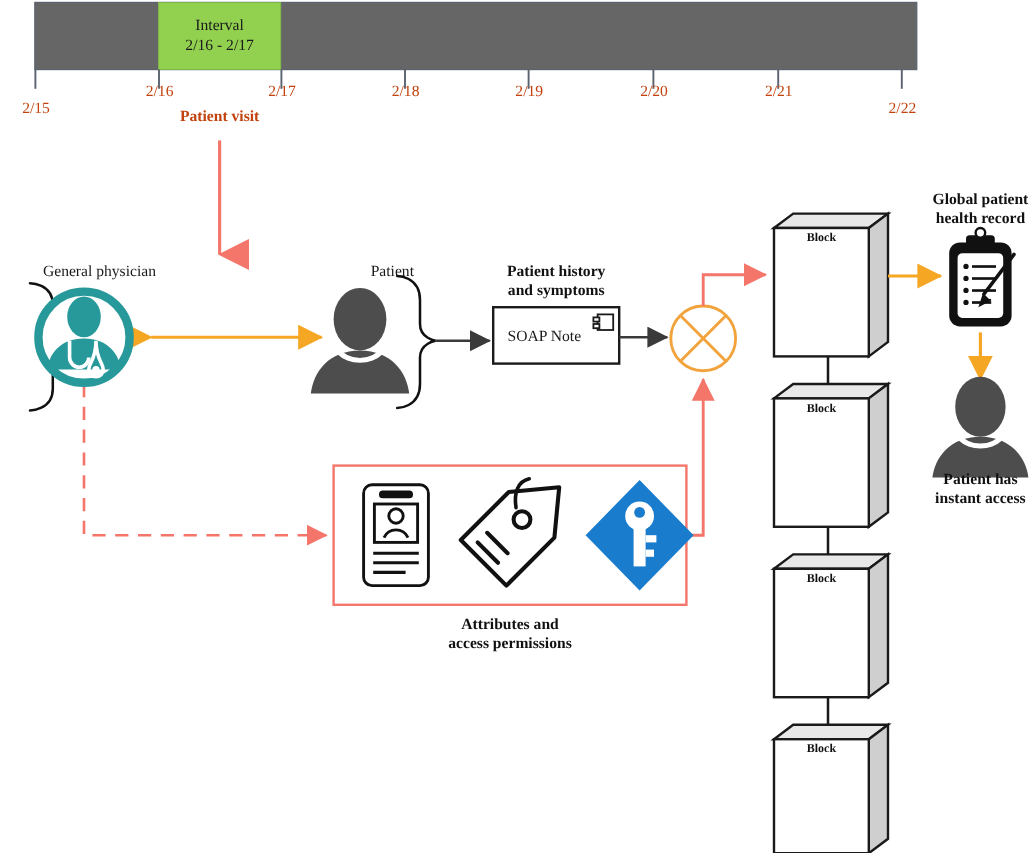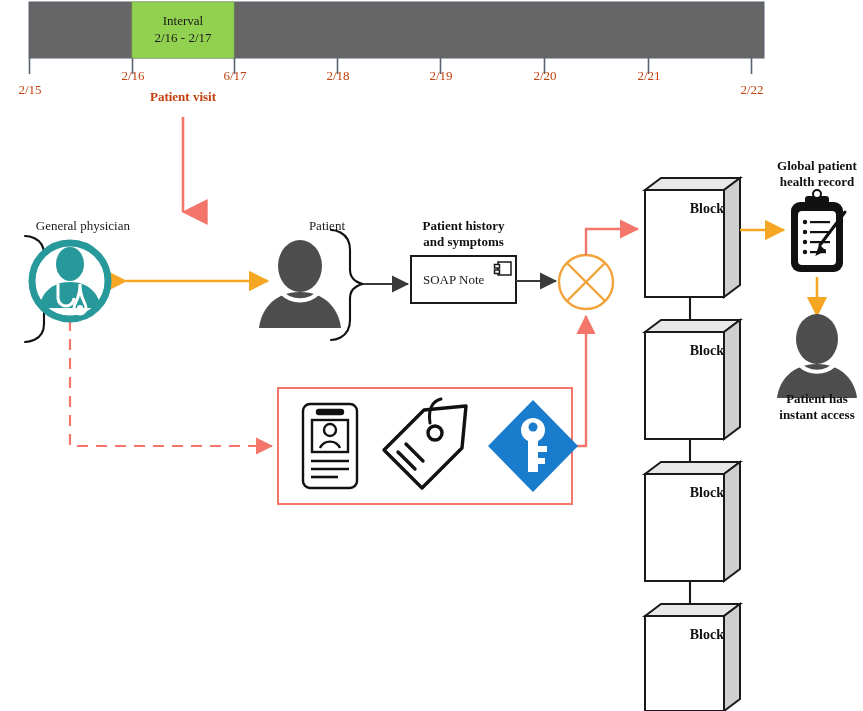--- a/index.html
+++ b/index.html
@@ -6,21 +6,21 @@
   body{width:863px;height:711px;position:relative;overflow:hidden;
        font-family:"Liberation Sans", sans-serif;color:#111;}
   #stage{position:absolute;left:0;top:0;width:863px;height:711px;}
   svg{position:absolute;left:0;top:0;}
   .lbl{position:absolute;font-family:Liberation Serif, serif;white-space:pre;}
   .tick-lbl{font-size:13px;color:#c2410c;text-align:center;}
   .bold{font-weight:bold;}
   .ivl{font-size:13px;color:#1a1a1a;text-align:center;line-height:17px;}
   .role{font-size:13px;color:#1a1a1a;text-align:right;}
   .cap{font-size:13px;font-weight:bold;color:#111;text-align:center;line-height:16px;}
-  .blk{font-size:14px;font-weight:bold;color:#111;text-align:right;margin-top:8px;}
+  .blk{font-size:10px;font-weight:bold;color:#111;text-align:center;}
   .soap{font-size:13px;color:#1a1a1a;}
 </style>
 </head>
 <body>
 
 <div id="stage">
 
   <svg width="863" height="711" viewBox="0 0 863 711">
     <defs>
       <marker id="arrOrange" markerWidth="9" markerHeight="9" refX="7.5" refY="4" orient="auto">
@@ -195,36 +195,38 @@
         <circle cx="80" cy="308" r="3" fill="#ffffff"></circle>
       </g>
     </g>
   </svg>
 
   <div class="lbl ivl" style="left:133px;top:12px;width:100px;">Interval</div>
   <div class="lbl ivl" style="left:133px;top:29px;width:100px;">2/16 - 2/17</div>
 
   <div class="lbl tick-lbl" style="left:8px;top:82px;width:44px;">2/15</div>
   <div class="lbl tick-lbl" style="left:111px;top:68px;width:44px;">2/16</div>
-  <div class="lbl tick-lbl" style="left:213px;top:68px;width:44px;">6/17</div>
+  <div class="lbl tick-lbl" style="left:213px;top:68px;width:44px;">2/17</div>
   <div class="lbl tick-lbl" style="left:316px;top:68px;width:44px;">2/18</div>
   <div class="lbl tick-lbl" style="left:419px;top:68px;width:44px;">2/19</div>
   <div class="lbl tick-lbl" style="left:523px;top:68px;width:44px;">2/20</div>
   <div class="lbl tick-lbl" style="left:627px;top:68px;width:44px;">2/21</div>
   <div class="lbl tick-lbl" style="left:730px;top:82px;width:44px;">2/22</div>
 
   <div class="lbl tick-lbl bold" style="left:133px;top:89px;width:100px;">Patient visit</div>
 
   <div class="lbl role" style="left:10px;top:218px;width:120px;">General physician</div>
   <div class="lbl role" style="left:255px;top:218px;width:90px;">Patient</div>
 
   <div class="lbl cap" style="left: 396px; top: 218px; width: 135px; white-space: pre-line;">Patient history
 and symptoms</div>
   <div class="lbl soap" style="left:423px;top:272px;">SOAP Note</div>
 
+  <div class="lbl cap" style="left: 355px; top: 512px; width: 140px; white-space: pre-line;">Attributes and
+access permissions</div>
 
   <div class="lbl blk" style="left:645px;top:193px;width:79px;">Block</div>
   <div class="lbl blk" style="left:645px;top:335px;width:79px;">Block</div>
   <div class="lbl blk" style="left:645px;top:477px;width:79px;">Block</div>
   <div class="lbl blk" style="left:645px;top:619px;width:79px;">Block</div>
 
   <div class="lbl cap" style="left: 752px; top: 158px; width: 130px; white-space: pre-line;">Global patient
 health record</div>
   <div class="lbl cap" style="left: 752px; top: 391px; width: 130px; white-space: pre-line;">Patient has
 instant access</div>

